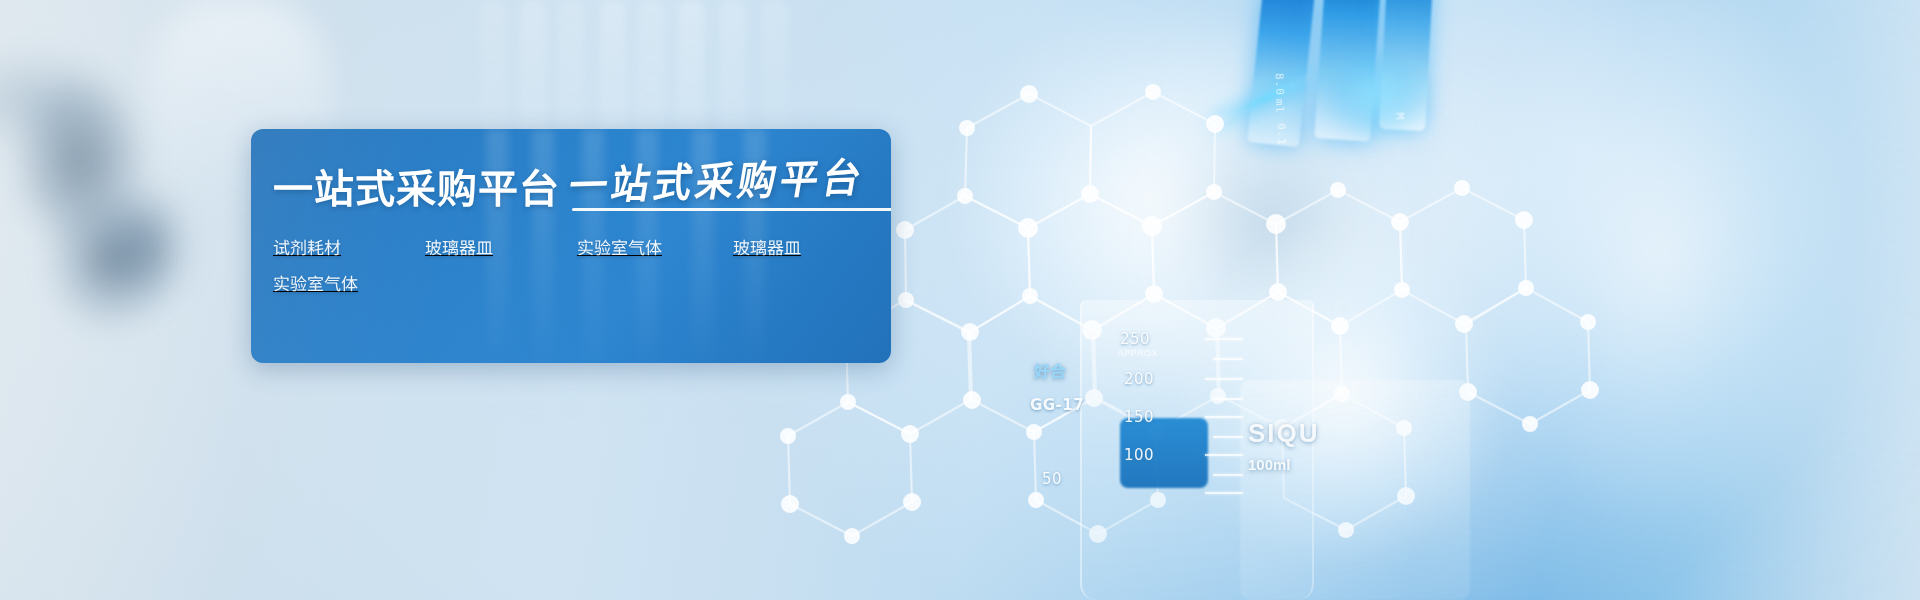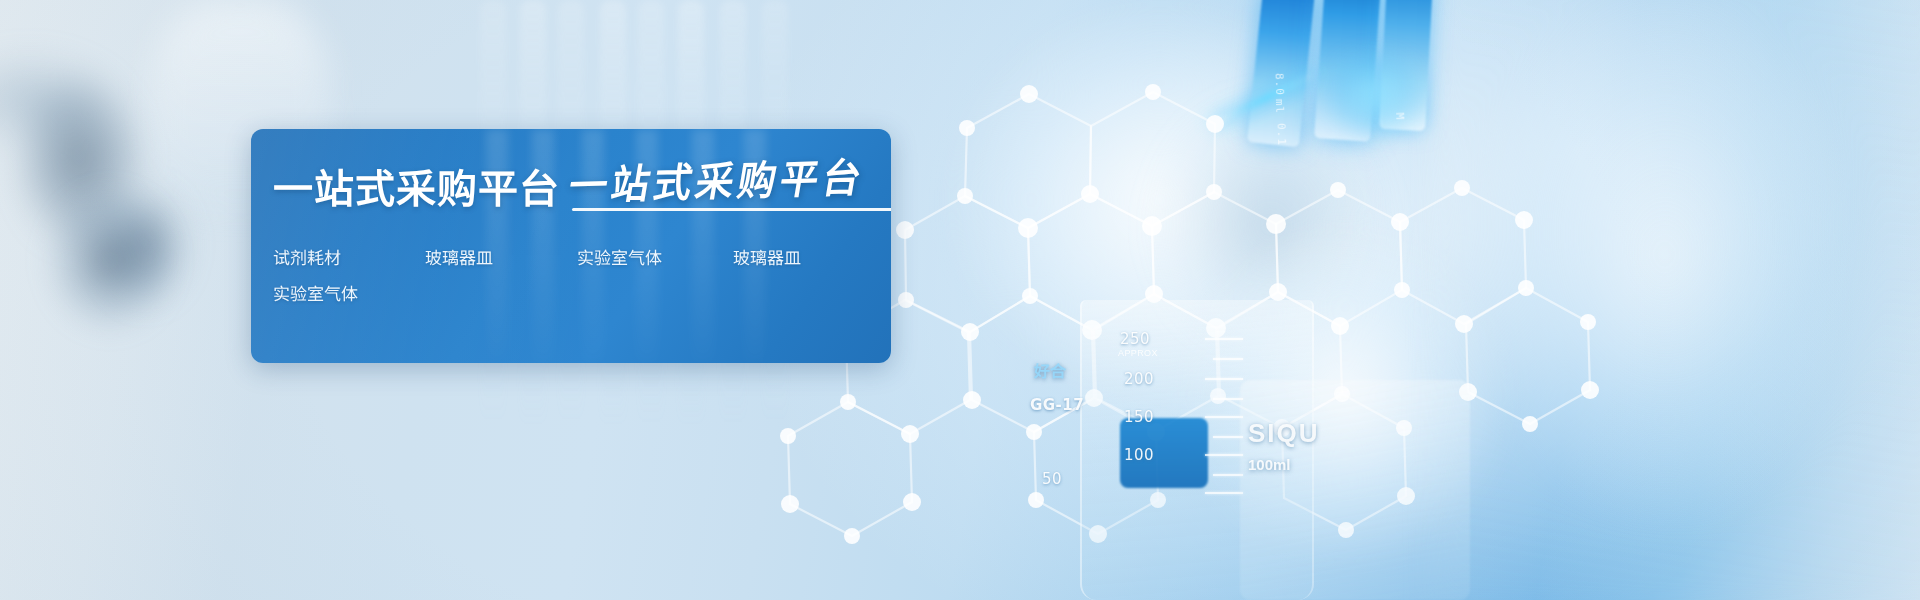--- a/index.html
+++ b/index.html
@@ -188,21 +188,21 @@
     letter-spacing:4px;white-space:nowrap;
     transform:skewX(-11deg) rotate(-1.6deg) scaleY(1.06);
     text-shadow:1px 2px 6px rgba(14,60,105,.45);
   }
   .headline-underline{
     position:absolute;left:2px;bottom:-2px;width:336px;height:3px;
     background:#ffffff;border-radius:2px;opacity:.95;
   }
 
   
-  .cats{margin-top:31px;}
+  .cats{margin-top:21px;text-decoration:underline;}
   .cat-row{display:flex;height:36px;align-items:center;}
   .cat{
     color:#eef6fd;font-size:17px;line-height:1;white-space:nowrap;
     font-family:"DejaVu Sans","Liberation Sans",sans-serif;
     text-shadow:0 1px 3px rgba(14,60,105,.35);
     cursor:pointer;
   }
   .c1{width:152px;}
   .c2{width:152px;}
   .c3{width:156px;}

